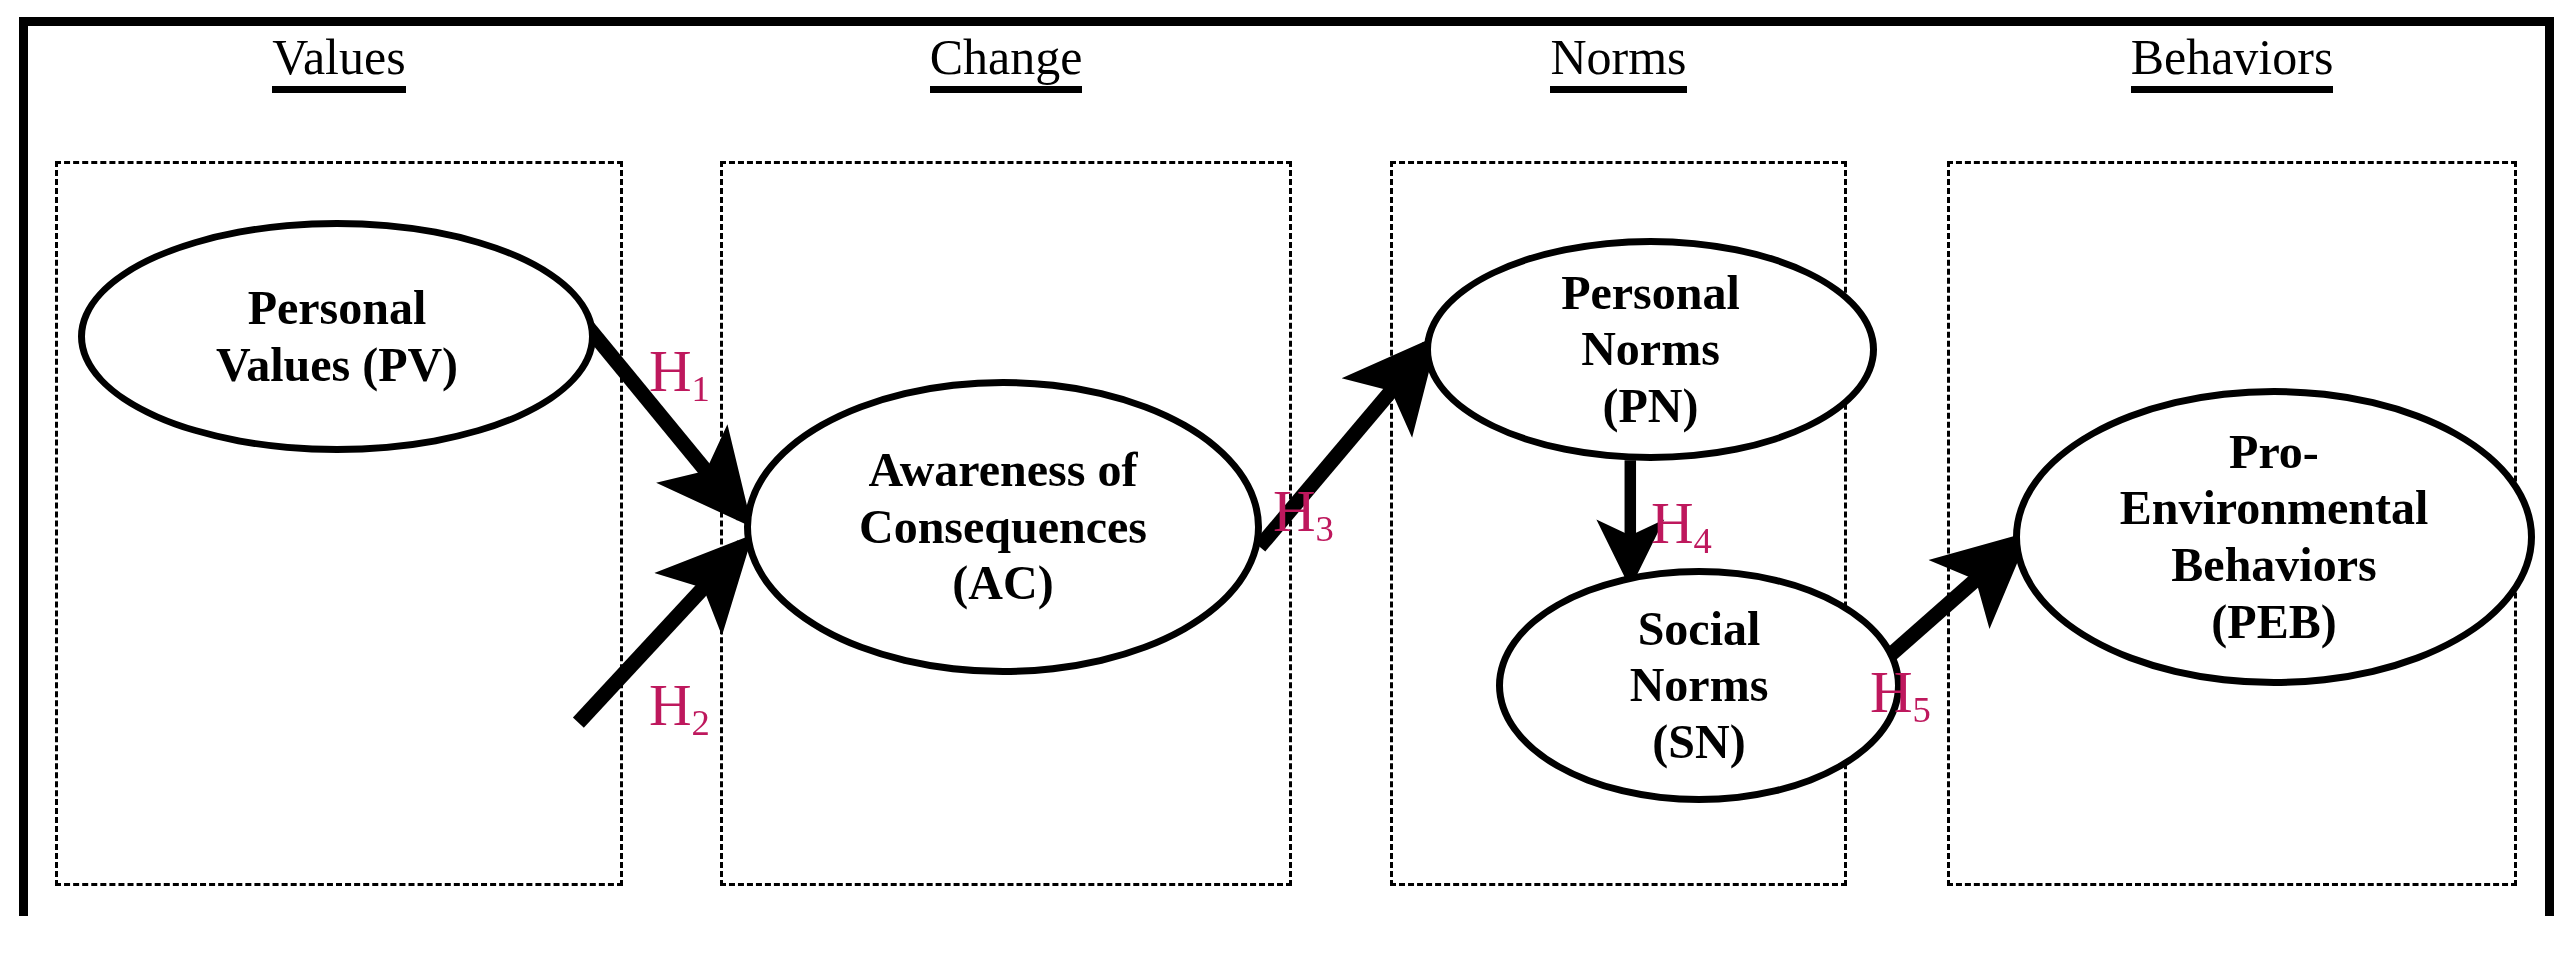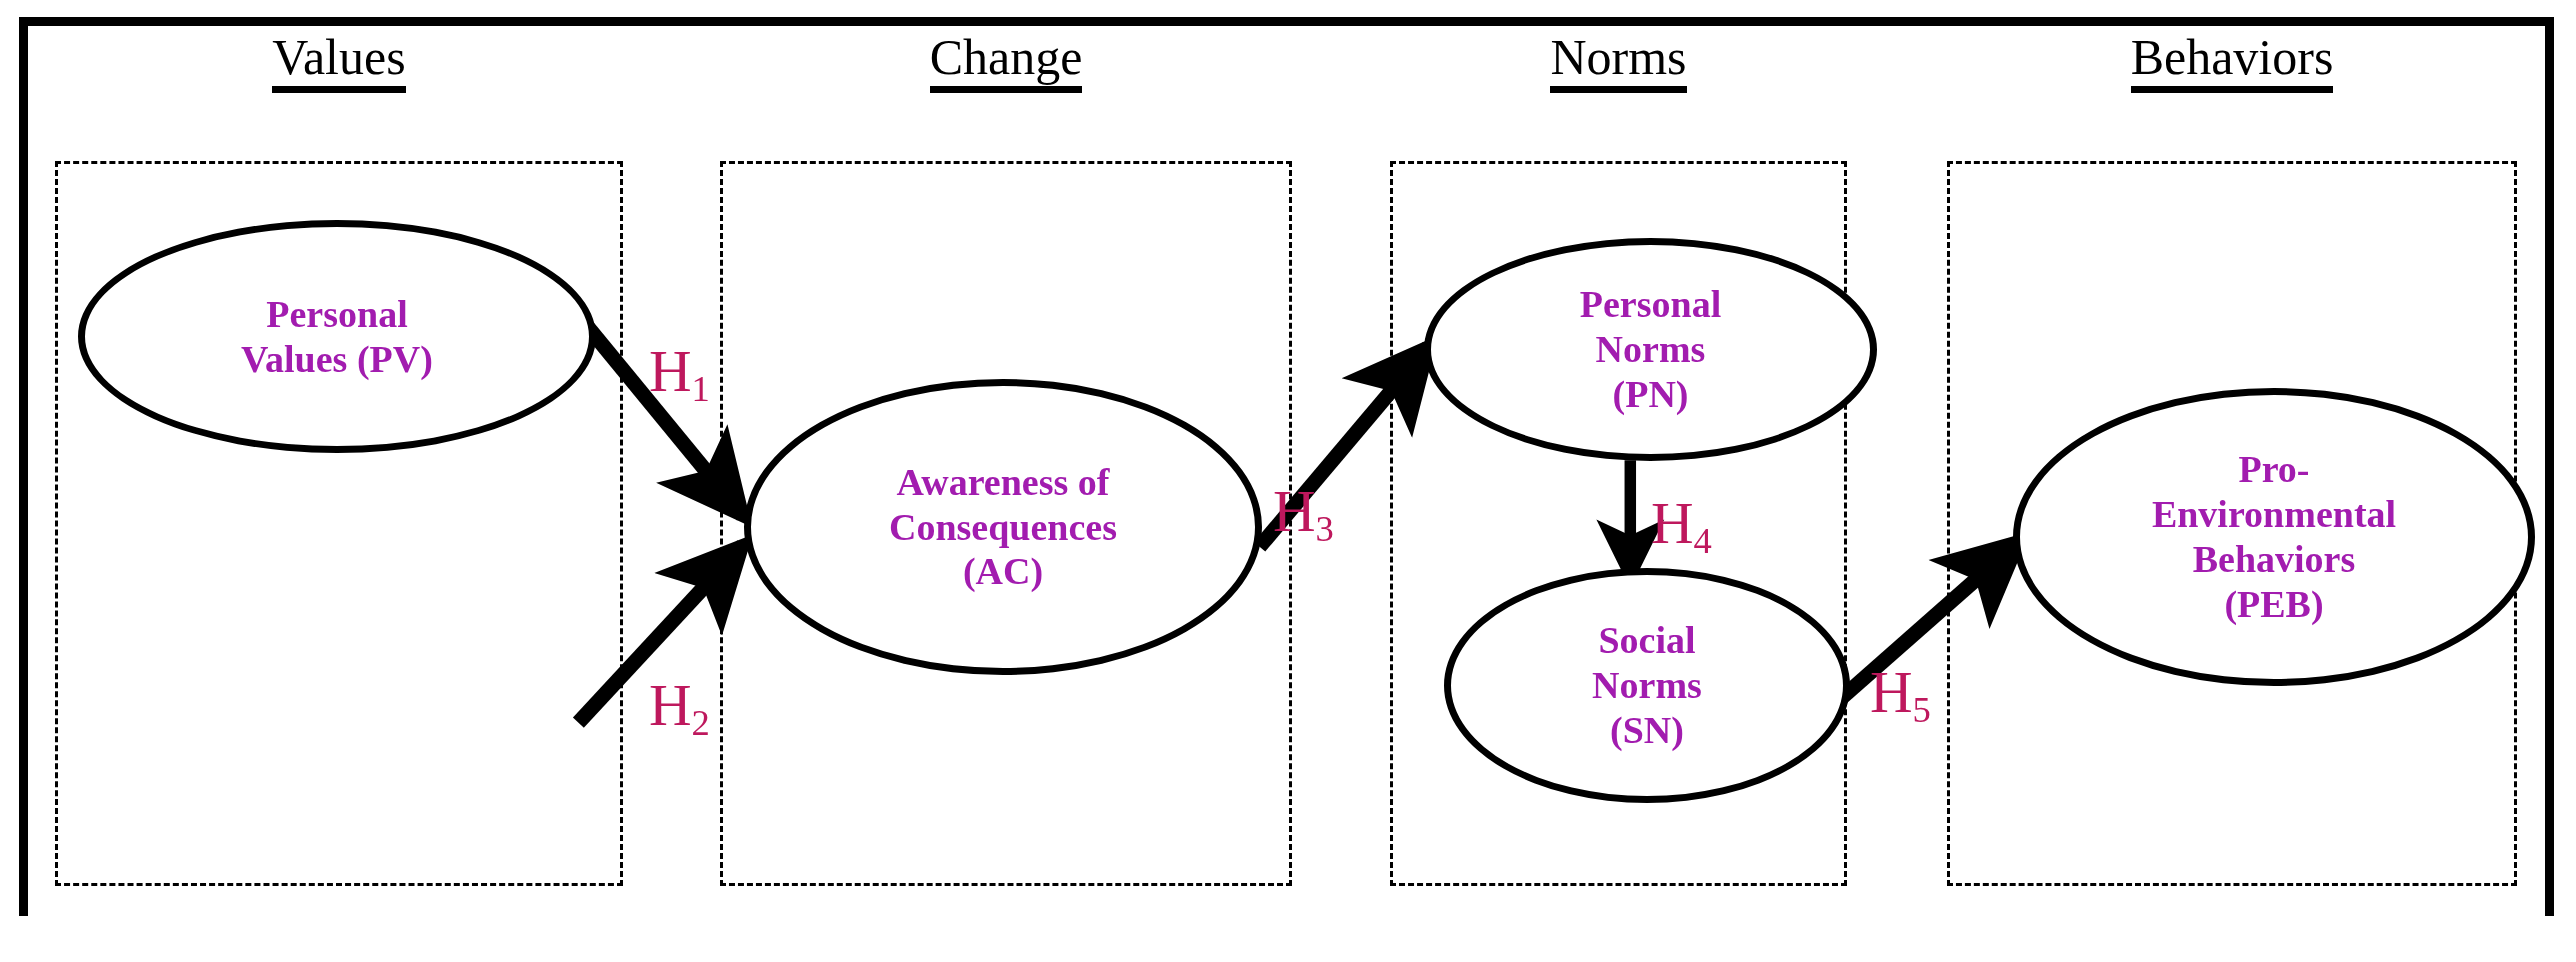--- a/index.html
+++ b/index.html
@@ -58,23 +58,23 @@
     box-sizing: border-box;
     display: flex;
     align-items: center;
     justify-content: center;
     text-align: center;
     z-index: 5;
   }
   .node-label {
     font-family: "Liberation Serif", "DejaVu Serif", serif;
     font-weight: bold;
-    font-size: 38px;
+    font-size: 48px;
     line-height: 1.18;
-    color: #a21caf;
+    color: #000000;
     padding: 0 24px;
   }
   
   .h-label {
     position: absolute;
     font-family: "Liberation Serif", "DejaVu Serif", serif;
     font-size: 59px;
     line-height: 1;
     color: #be185d;
     white-space: nowrap;
@@ -149,21 +149,21 @@
 
 
   <div class="node" style="left:744px; top:379px; width:518px; height:296px;">
     <span class="node-label">Awareness of<br>Consequences<br>(AC)</span>
   </div>
 
   <div class="node" style="left:1424px; top:238px; width:453px; height:223px;">
     <span class="node-label">Personal<br>Norms<br>(PN)</span>
   </div>
 
-  <div class="node" style="left:1444px; top:568px; width:406px; height:235px;">
+  <div class="node" style="left:1496px; top:568px; width:406px; height:235px;">
     <span class="node-label">Social<br>Norms<br>(SN)</span>
   </div>
 
   <div class="node" style="left:2013px; top:388px; width:522px; height:298px;">
     <span class="node-label">Pro-<br>Environmental<br>Behaviors<br>(PEB)</span>
   </div>
 
   <div class="h-label" style="left:649px; top:342px;">
     <span>H</span><sub>1</sub>
   </div>

